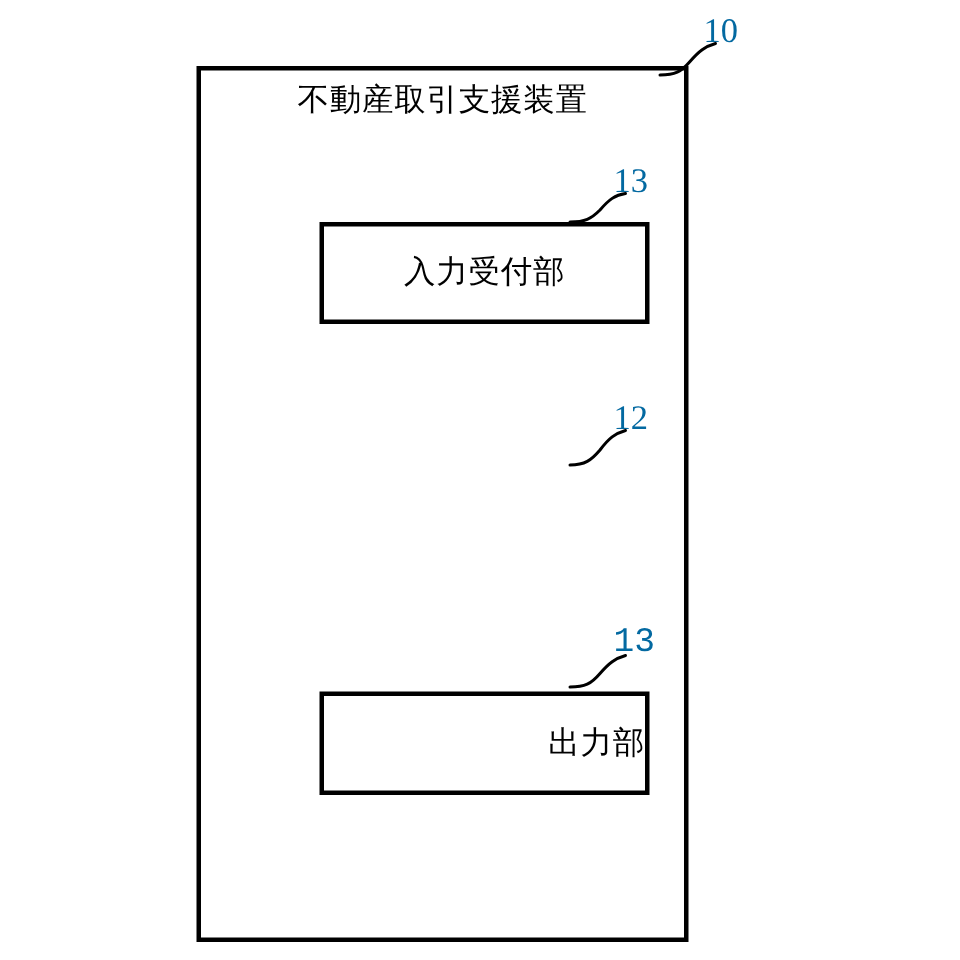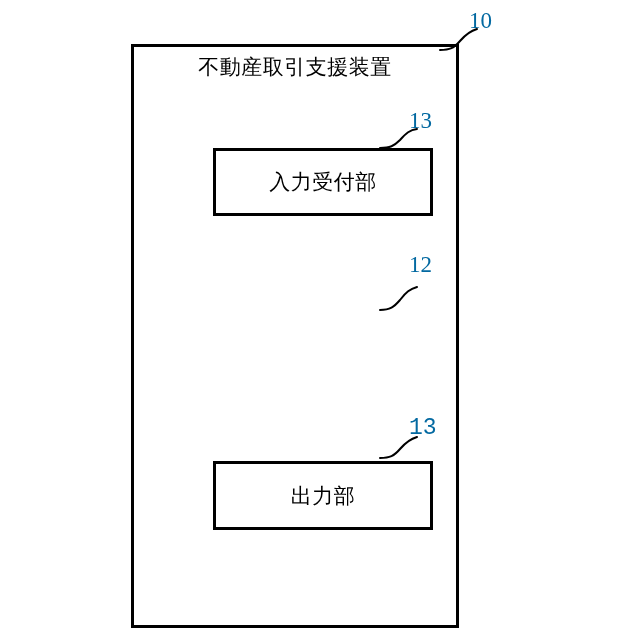--- a/index.html
+++ b/index.html
@@ -51,33 +51,33 @@
   }
   .unit-box-label {
     font-size: 21px;
     line-height: 24px;
     letter-spacing: 0.5px;
     color: #000000;
     white-space: nowrap;
   }
   #unit-box-11 { top: 101px; height: 68px; }
   #unit-box-12 { top: 266px; height: 68px; }
-  #unit-box-13 { top: 414px; height: 69px; }
+  #unit-box-13 { top: 414px; height: 69px; justify-content: flex-end; }
 
   .ref-number {
     position: absolute;
     font-family: "Liberation Serif", "DejaVu Serif", serif;
     font-size: 23px;
     line-height: 23px;
     color: #0369a1;
     white-space: nowrap;
   }
   #ref-number-10 { left: 469px; top: 9px; }
   #ref-number-11 { left: 409px; top: 109px; }
-  #ref-number-12 { left: 409px; top: 253px; }
+  #ref-number-12 { left: 409px; top: 267px; }
   #ref-number-13 { left: 409px; top: 417px; font-family: Liberation Mono, monospace; }
 
   .leader-svg {
     position: absolute;
     overflow: visible;
     pointer-events: none;
   }
   #leader-10 { left: 440px; top: 28px; }
   #leader-11 { left: 380px; top: 128px; }
   #leader-12 { left: 380px; top: 286px; }

